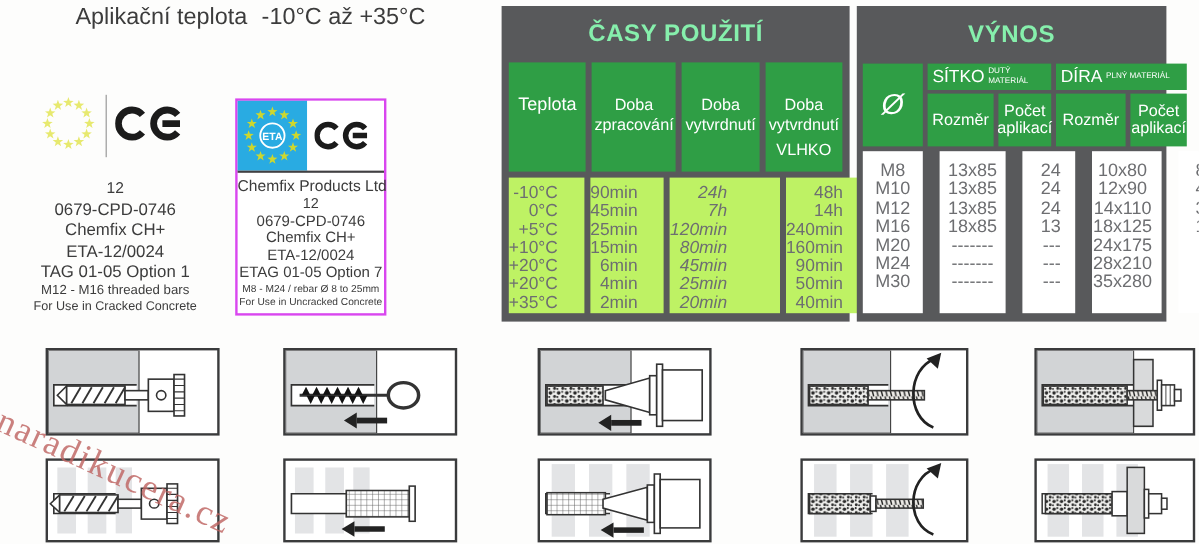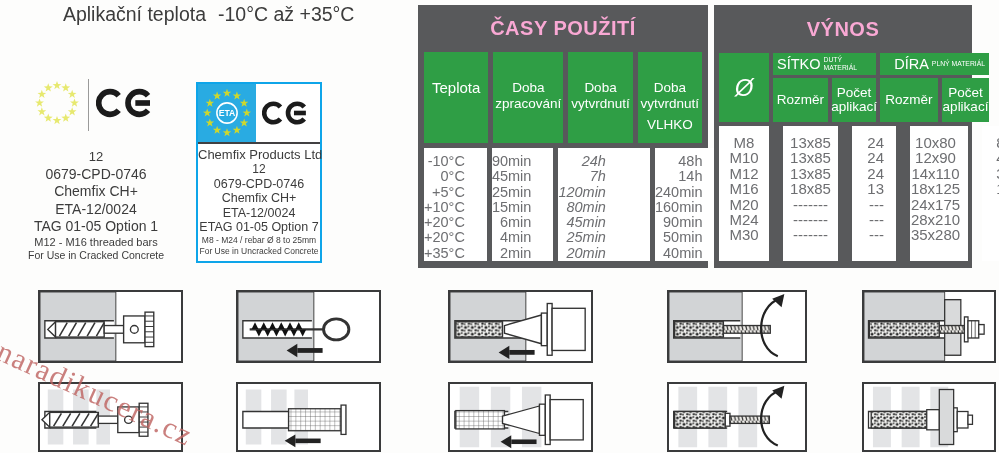--- a/index.html
+++ b/index.html
@@ -15,41 +15,41 @@
   
   .cert-left{position:absolute;left:8px;top:82px;width:176px;text-align:center;color:#3c3c3c;}
   .cert-left .graphic{display:flex;align-items:center;justify-content:center;gap:7px;height:46px;}
   .cert-left .divider{width:1px;height:52px;background:#9a9a9a;}
   .cert-left .lines{margin-top:20px;}
   .cert-left .lines div{font-size:14px;line-height:17.5px;}
   .cert-left .lines div:first-child{font-size:13px;}
   .cert-left .small div{font-size:11px;line-height:13.5px;}
   .cert-left .small div:last-child{font-size:10.5px;}
   
-  .cert-right{position:absolute;left:196px;top:82px;width:122px;border:2px solid #0ea5e9;background:#fff;text-align:center;color:#3c3c3c;}
+  .cert-right{position:absolute;left:196px;top:82px;width:122px;border:2px solid #d946ef;background:#fff;text-align:center;color:#3c3c3c;}
   .cr-top{display:flex;height:58px;border-bottom:2px solid #414042;}
   .cr-blue{width:58px;background:#29abe2;display:flex;align-items:center;justify-content:center;}
   .cr-ce{flex:1;display:flex;align-items:center;justify-content:center;background:#fff;}
   .cr-lines{padding:3px 0 4px;}
   .cr-lines .company{font-size:13px;line-height:15px;white-space:nowrap;}
   .cr-lines .ln{font-size:12.5px;line-height:14.5px;}
   .cr-lines .ln:first-of-type{font-size:12px;}
   .cr-lines .sm{font-size:8.5px;line-height:11px;white-space:nowrap;}
   
   .dtable{position:absolute;top:5px;height:263px;background:#58595b;box-sizing:border-box;display:flex;flex-direction:column;}
-  .t-title{height:48px;display:flex;align-items:center;justify-content:center;color:#f9a8d4;font-weight:bold;font-size:20px;letter-spacing:.5px;}
-  .green{background:#2f9e45;color:#fff;justify-content:flex-end;}
+  .t-title{height:48px;display:flex;align-items:center;justify-content:center;color:#86efac;font-weight:bold;font-size:20px;letter-spacing:.5px;}
+  .green{background:#2f9e45;color:#fff;}
   
   .table-usage{left:418px;width:290px;padding:0 6px 7px;}
   .u-head{display:flex;gap:5px;height:92px;}
   .u-hcell{flex:1;font-size:13.5px;text-align:center;padding:28px 2px 10px;box-sizing:border-box;display:flex;flex-direction:column;align-items:center;line-height:16px;}
   .u-hcell:first-child{font-size:15px;}
   .u-hcell .sub{margin-top:auto;}
   .u-body{display:flex;gap:5px;flex:1;margin-top:5px;}
-  .u-col{flex:1;background:#ffffff;padding-top:6px;box-sizing:border-box;}
+  .u-col{flex:1;background:#bef264;padding-top:6px;box-sizing:border-box;}
   .u-col div{font-size:14.5px;line-height:15.3px;color:#6d6e71;text-align:right;padding-right:22px;}
   .u-col:nth-child(3) div{padding-right:44px;font-style:italic;}
   .u-col:nth-child(4) div{padding-right:27px;}
   
   .table-yield{left:714px;width:258px;padding:0 5px 7px;}
   .y-head{display:grid;grid-template-columns:50px 55px 44px 58px 47px;grid-template-rows:22px 44px;gap:3px 4px;}
   .y-dia{grid-column:1;grid-row:1/3;display:flex;align-items:center;justify-content:center;font-size:24px;font-style:italic;}
   .y-group{display:flex;align-items:center;padding:0 4px;gap:3px;}
   .y-group .g-name{font-size:14.5px;}
   .y-group .g-note{font-size:6.8px;line-height:7.6px;text-align:left;}

